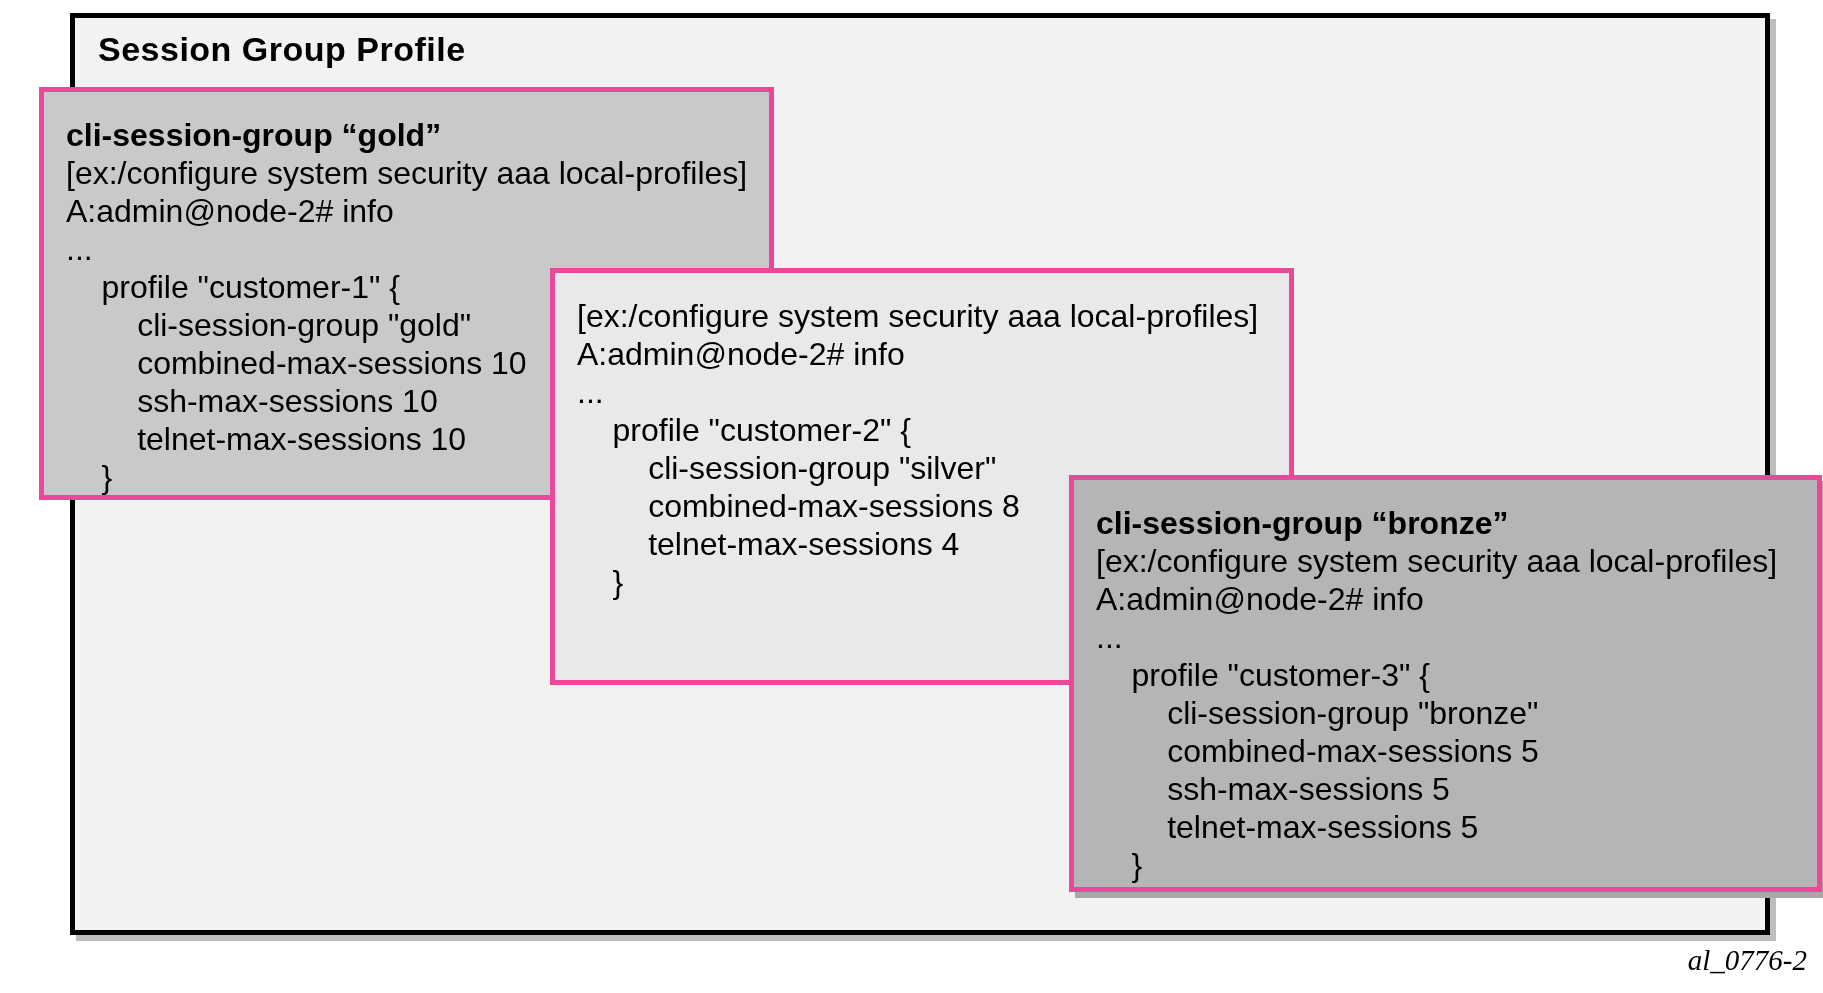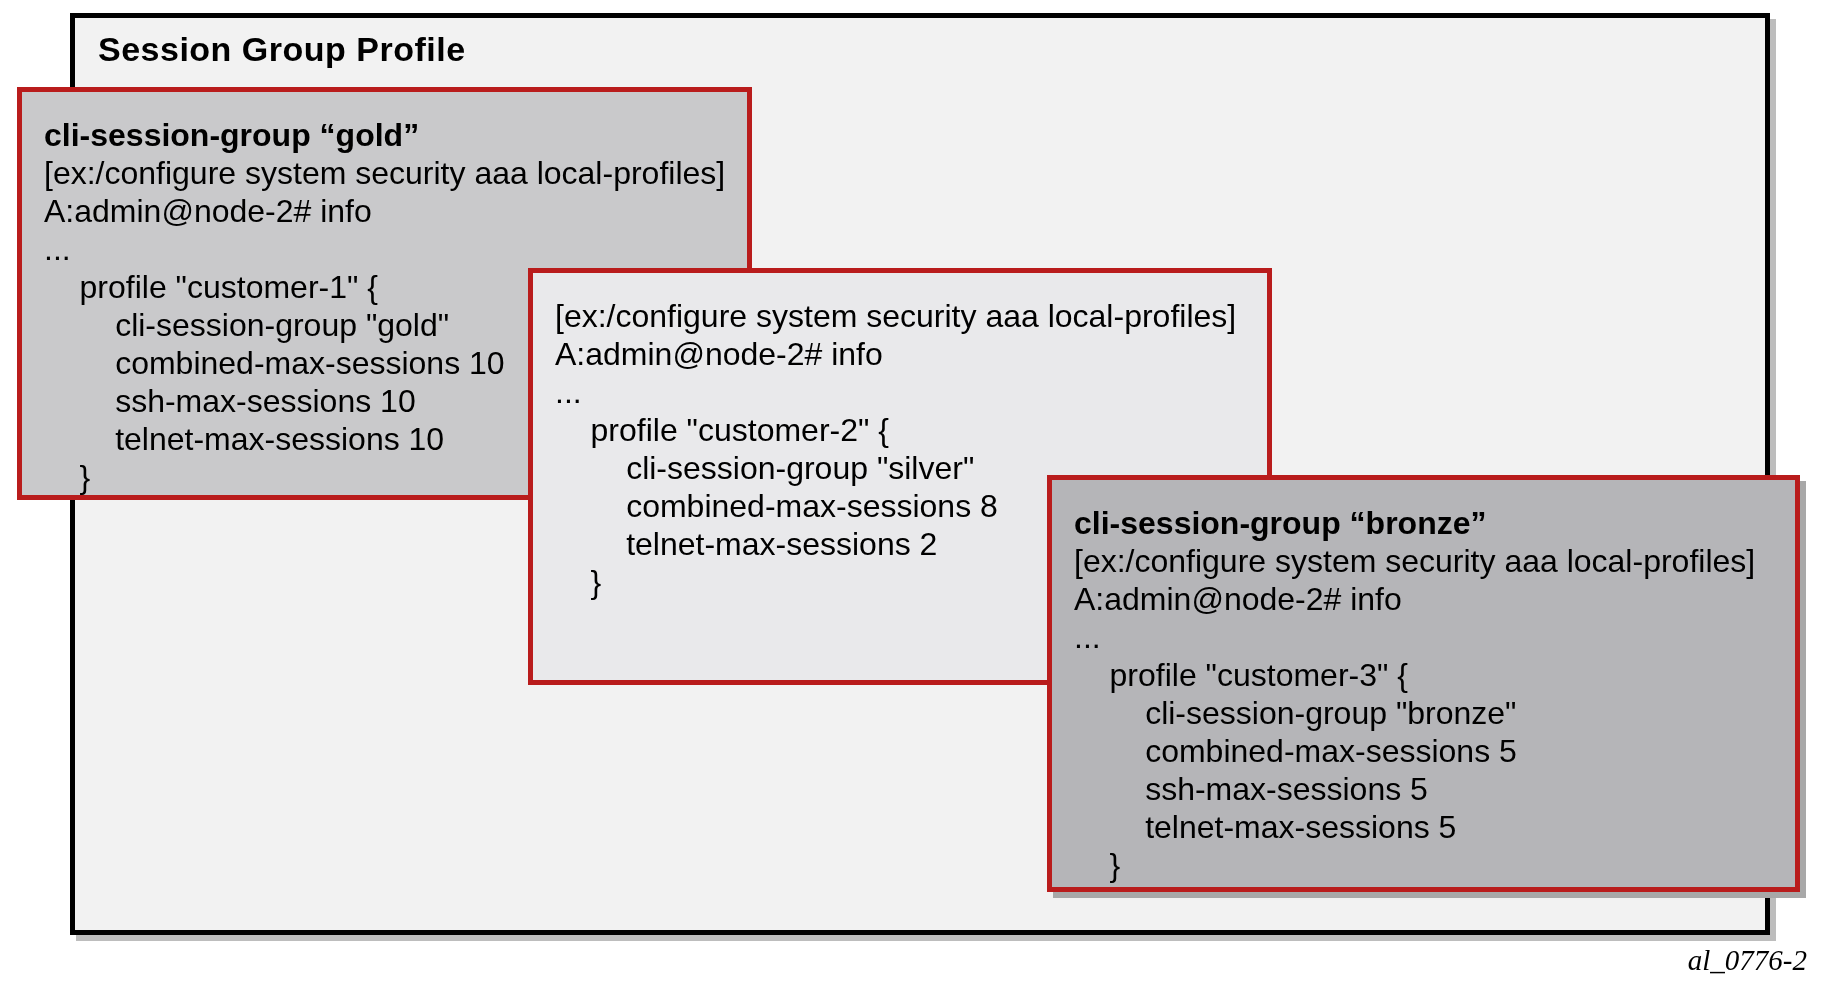--- a/index.html
+++ b/index.html
@@ -23,23 +23,24 @@
     position:absolute;
     left:98px;top:30px;
     font-size:34px;
     font-weight:bold;
     color:#000000;
     z-index:1;
     letter-spacing:0.5px;
   }
   .card{
     position:absolute;
-    border:5px solid #b91c1c;
+    border:5px solid #ec4899;
     box-sizing:border-box;
     padding:24px 18px 0 22px;
+    margin-left:22px;
   }
   .card-gold{
     left:17px;top:87px;
     width:735px;height:413px;
     background:#c9c9cb;
     z-index:2;
   }
   .card-silver{
     left:528px;top:268px;
     width:744px;height:417px;
@@ -95,21 +96,21 @@
   <div class="code-line">    }</div>
 </div>
 
 <div class="card card-silver">
   <div class="code-line">[ex:/configure system security aaa local-profiles]</div>
   <div class="code-line">A:admin@node-2# info</div>
   <div class="code-line">...</div>
   <div class="code-line">    profile "customer-2" {</div>
   <div class="code-line">        cli-session-group "silver"</div>
   <div class="code-line">        combined-max-sessions 8</div>
-  <div class="code-line">        telnet-max-sessions 2</div>
+  <div class="code-line">        telnet-max-sessions 4</div>
   <div class="code-line">    }</div>
 </div>
 
 <div class="card card-bronze">
   <div class="card-title">cli-session-group “bronze”</div>
   <div class="code-line">[ex:/configure system security aaa local-profiles]</div>
   <div class="code-line">A:admin@node-2# info</div>
   <div class="code-line">...</div>
   <div class="code-line">    profile "customer-3" {</div>
   <div class="code-line">        cli-session-group "bronze"</div>

